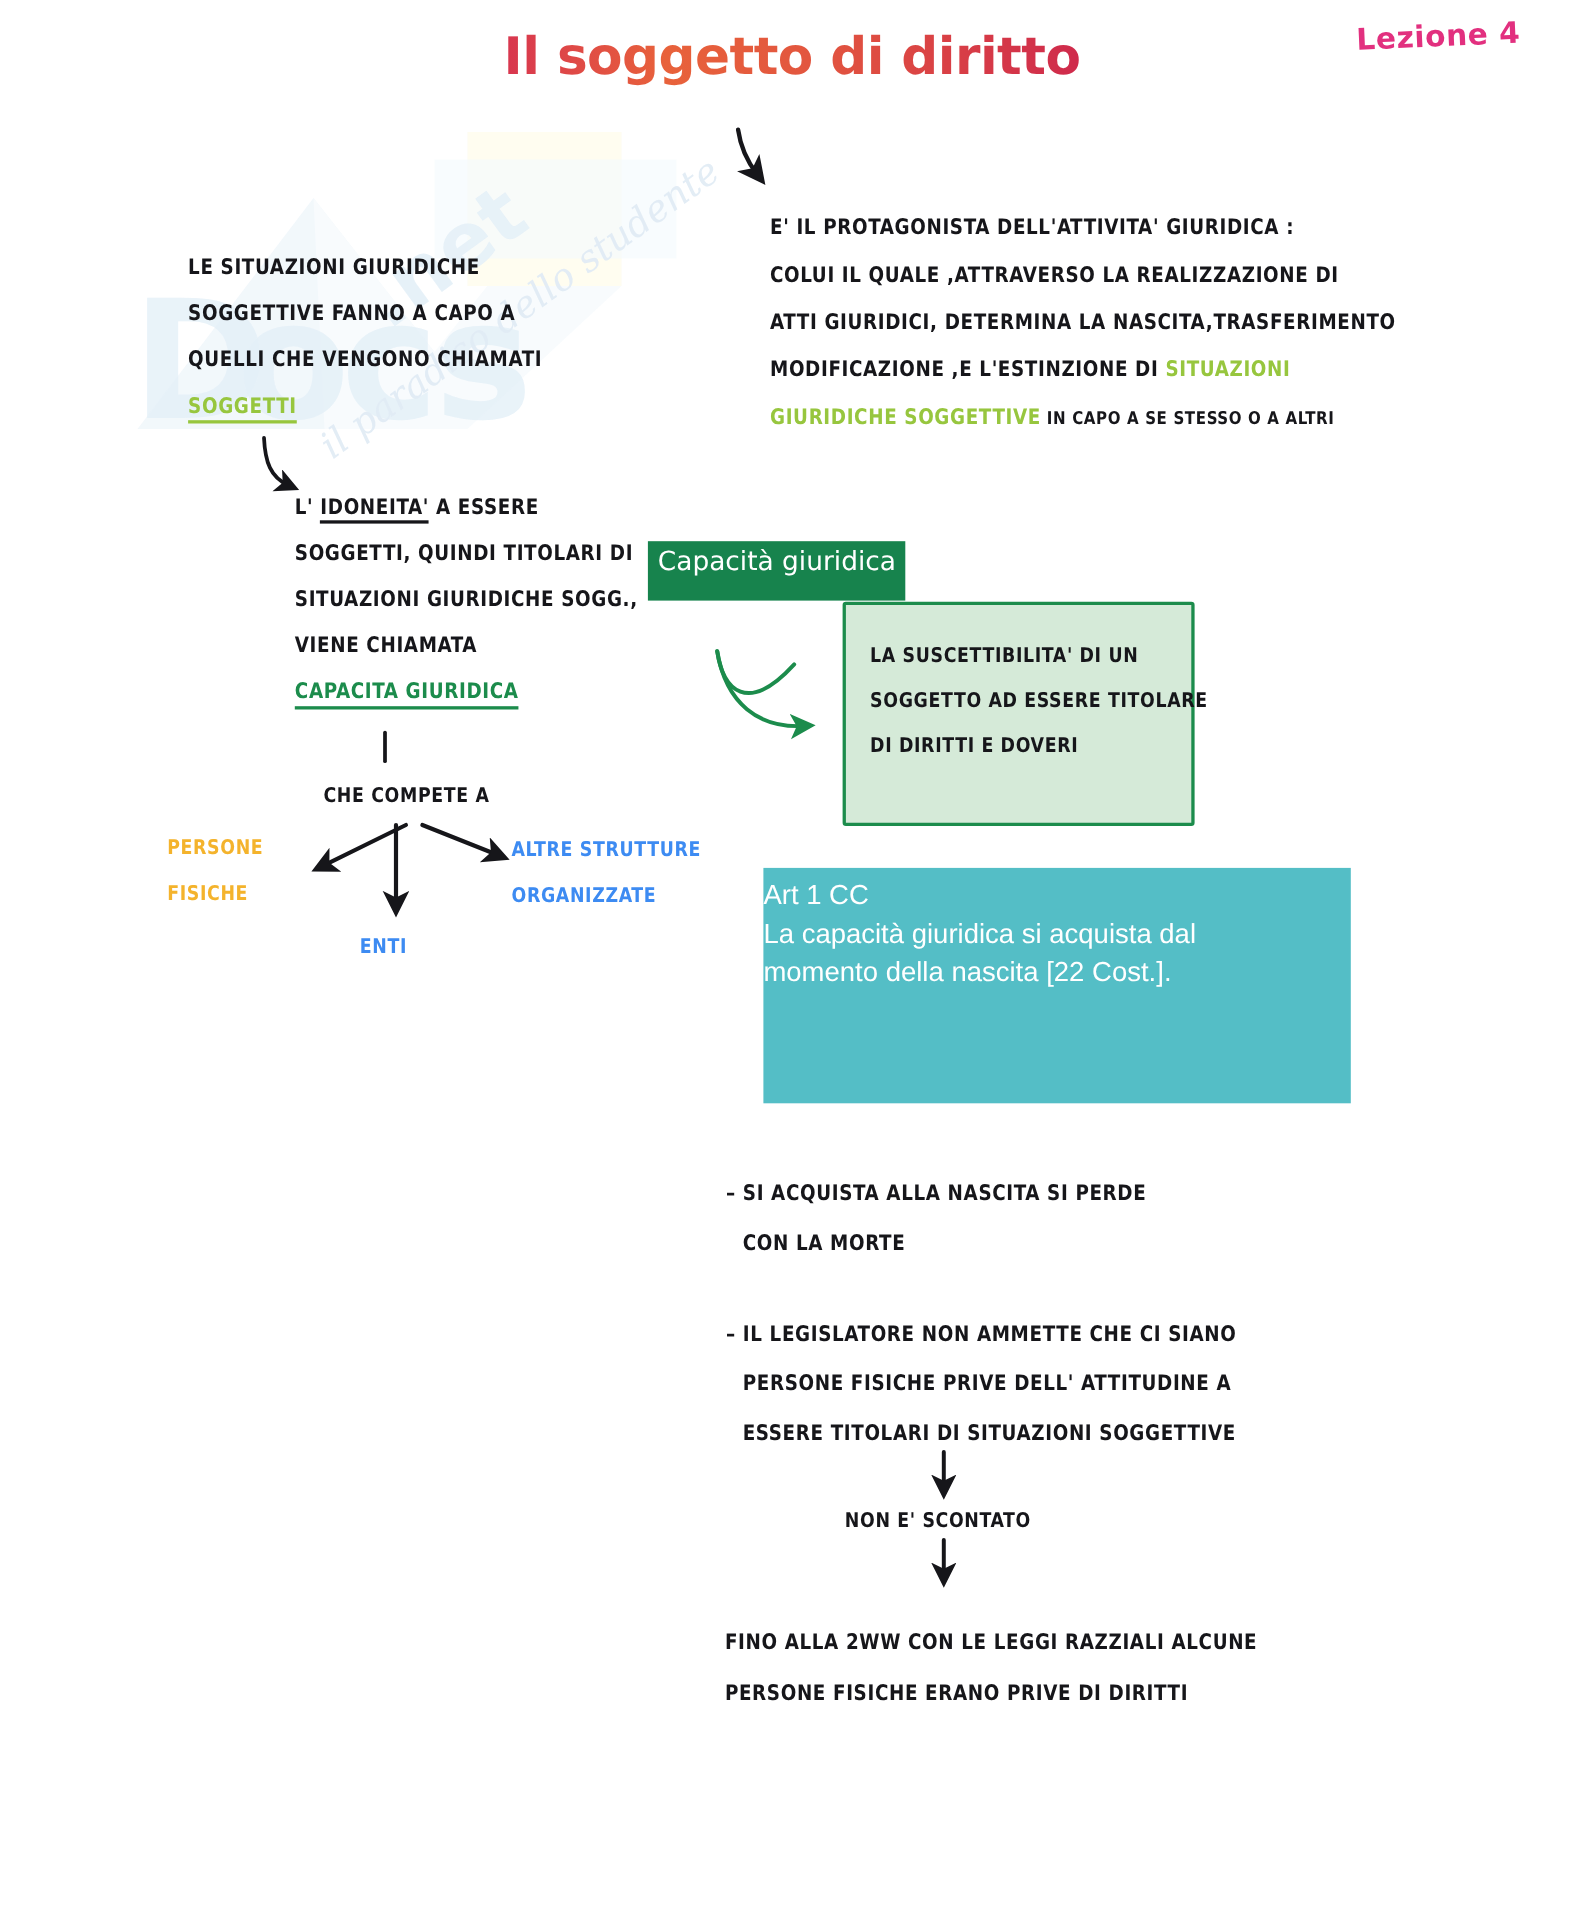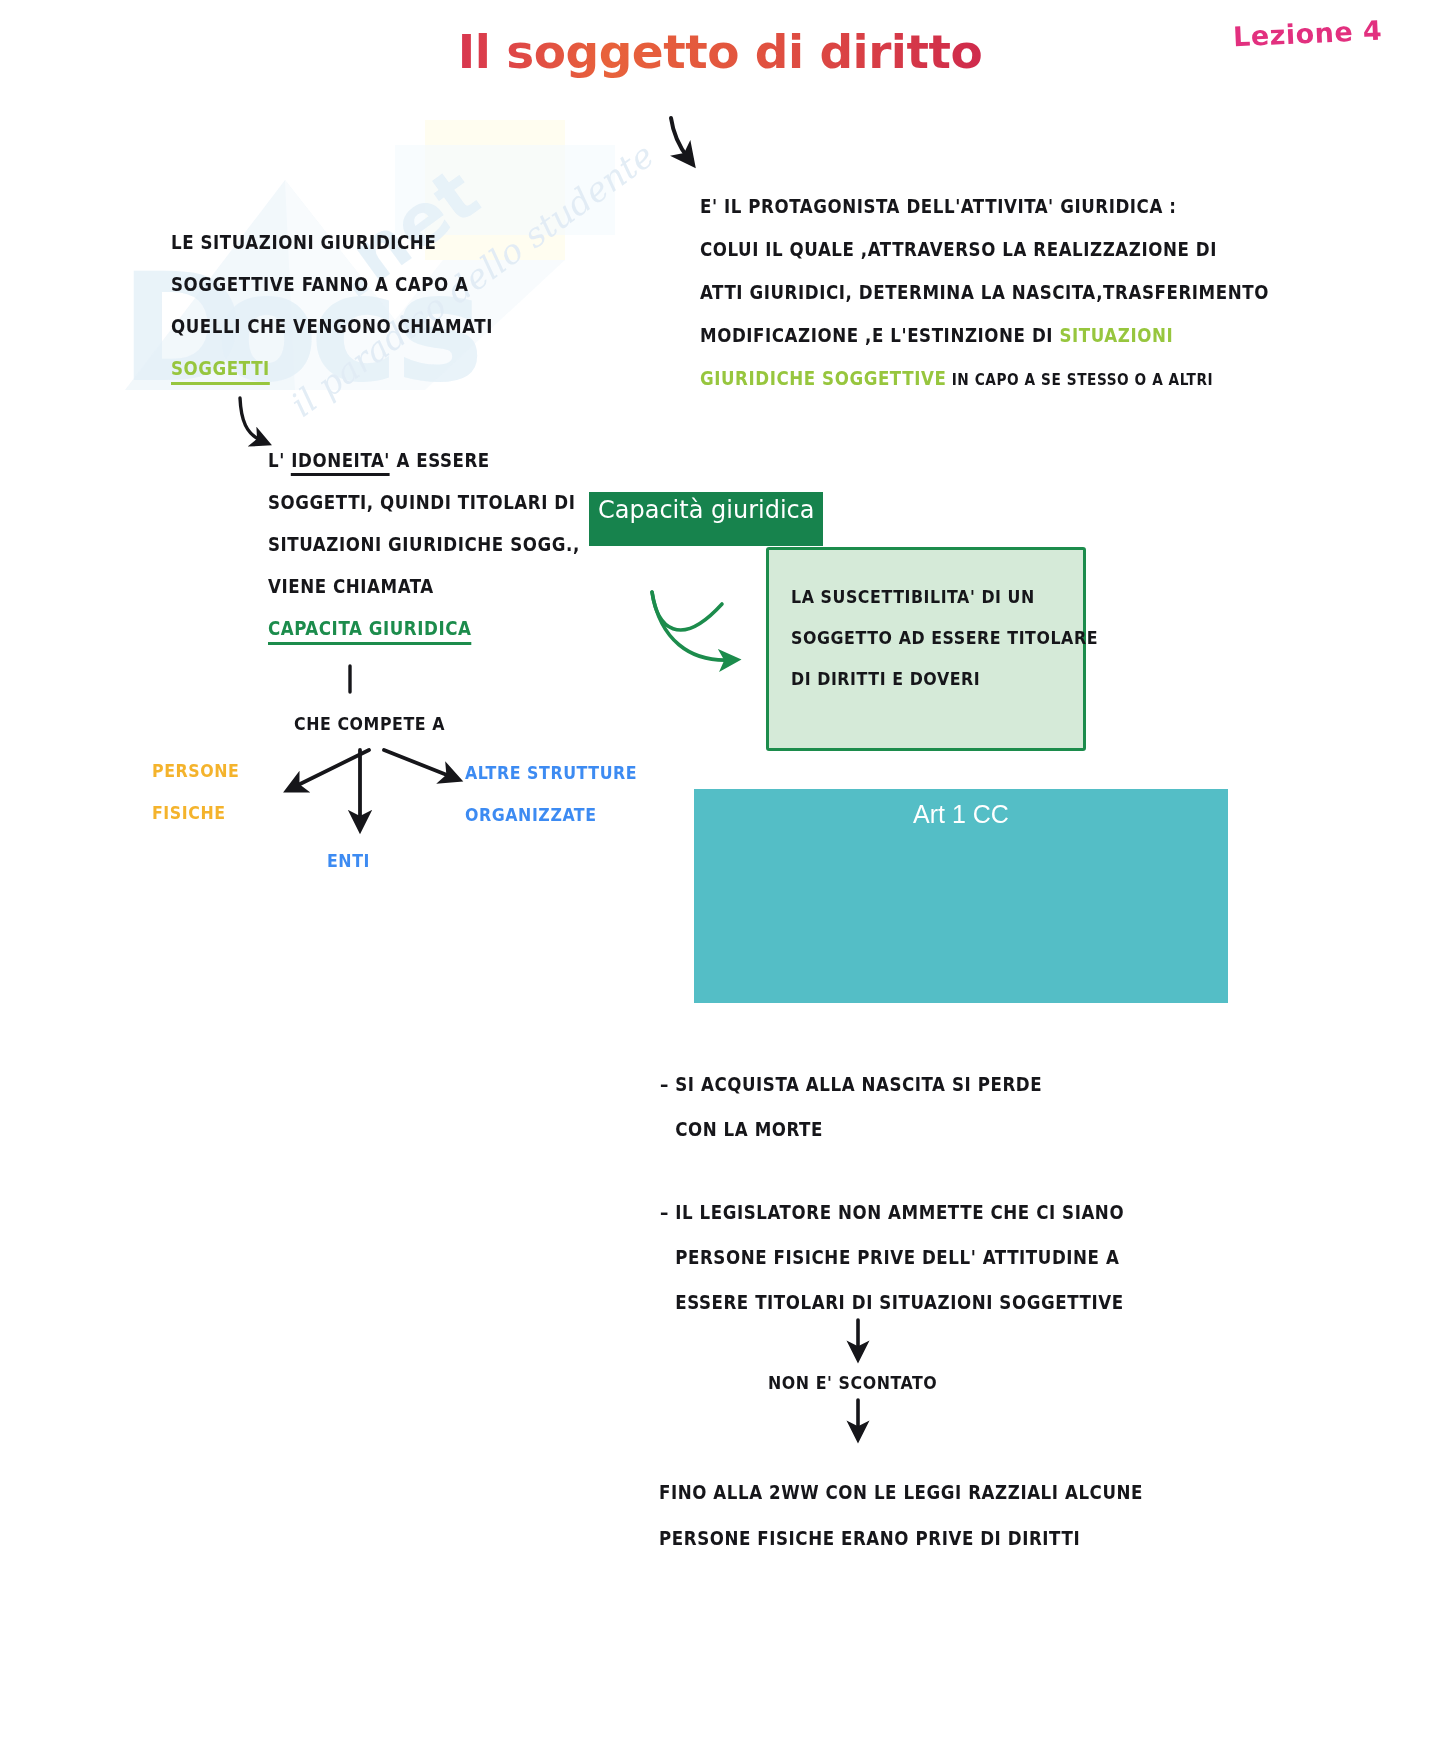--- a/index.html
+++ b/index.html
@@ -128,21 +128,21 @@
     left: 694px;
     top: 789px;
     width: 534px;
     height: 214px;
     background: #54bec6;
     box-sizing: border-box;
     color: #ffffff;
     font-family: "Liberation Sans", sans-serif;
     font-size: 25px;
     line-height: 35px;
-    text-align: center;
+    text-align: left;
     padding-top: 8px;
   }
 
   
   #ink {
     position: absolute;
     left: 0; top: 0;
     width: 1440px;
     height: 1738px;
     pointer-events: none;
@@ -222,20 +222,22 @@
 <div id="green-box">
   <div id="green-box-text" class="hand">
     <span class="hand-line">LA SUSCETTIBILITA' DI UN</span>
     <span class="hand-line">SOGGETTO  AD ESSERE  TITOLARE</span>
     <span class="hand-line">DI DIRITTI  E DOVERI</span>
   </div>
 </div>
 
 <div id="art-box">
   <div>Art 1 CC</div>
+  <div>La capacità giuridica si acquista dal</div>
+  <div>momento della nascita [22 Cost.].</div>
 </div>
 
 <div class="abs hand" style="left:660px; top:1062px; line-height:45px;">
   <span class="hand-line"><span>–</span> <span>SI ACQUISTA ALLA NASCITA  SI PERDE</span></span>
   <span class="hand-line" style="margin-left:16px;">CON LA MORTE</span>
 </div>
 
 <div class="abs hand" style="left:660px; top:1190px; line-height:45px;">
   <span class="hand-line"><span>–</span> <span>IL LEGISLATORE  NON AMMETTE CHE CI SIANO</span></span>
   <span class="hand-line" style="margin-left:16px;">PERSONE FISICHE PRIVE DELL' ATTITUDINE A</span>

